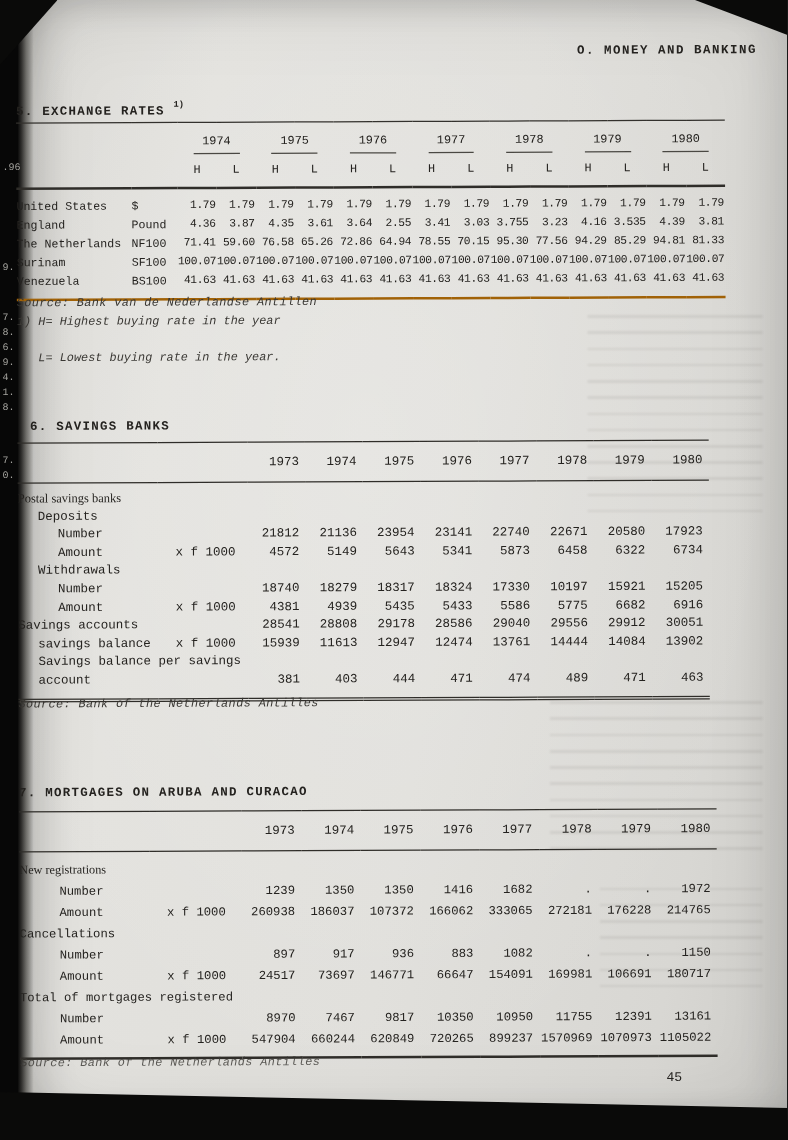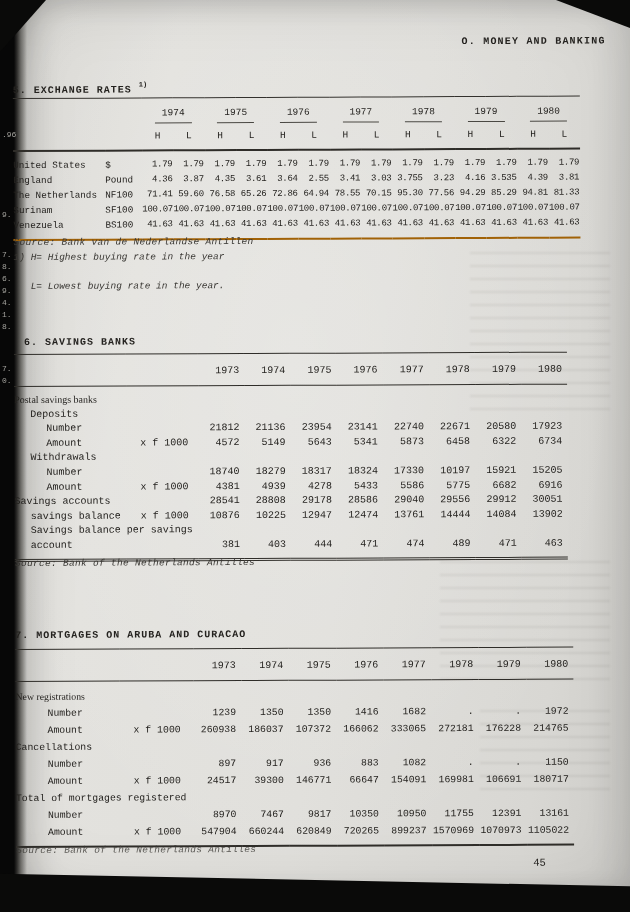--- a/index.html
+++ b/index.html
@@ -354,21 +354,21 @@
             <td class="num">17330</td>
             <td class="num">10197</td>
             <td class="num">15921</td>
             <td class="num">15205</td>
           </tr>
           <tr>
             <td class="lbl" style="padding-left:32px">Amount</td>
             <td class="unit">x f 1000</td>
             <td class="num">4381</td>
             <td class="num">4939</td>
-            <td class="num">4278</td>
+            <td class="num">5435</td>
             <td class="num">5433</td>
             <td class="num">5586</td>
             <td class="num">5775</td>
             <td class="num">6682</td>
             <td class="num">6916</td>
           </tr>
           <tr>
             <td class="lbl" style="">Savings accounts</td>
             <td class="unit"></td>
             <td class="num">28541</td>
@@ -376,22 +376,22 @@
             <td class="num">29178</td>
             <td class="num">28586</td>
             <td class="num">29040</td>
             <td class="num">29556</td>
             <td class="num">29912</td>
             <td class="num">30051</td>
           </tr>
           <tr>
             <td class="lbl" style="padding-left:16px">savings balance</td>
             <td class="unit">x f 1000</td>
-            <td class="num">10876</td>
-            <td class="num">10225</td>
+            <td class="num">15939</td>
+            <td class="num">11613</td>
             <td class="num">12947</td>
             <td class="num">12474</td>
             <td class="num">13761</td>
             <td class="num">14444</td>
             <td class="num">14084</td>
             <td class="num">13902</td>
           </tr>
           <tr>
             <td class="lbl" style="padding-left:16px">Savings balance per savings</td>
             <td class="unit"></td>
@@ -505,21 +505,21 @@
             <td class="num">883</td>
             <td class="num">1082</td>
             <td class="num">.</td>
             <td class="num">.</td>
             <td class="num">1150</td>
           </tr>
           <tr>
             <td class="lbl" style="padding-left:32px">Amount</td>
             <td class="unit">x f 1000</td>
             <td class="num">24517</td>
-            <td class="num">39300</td>
+            <td class="num">73697</td>
             <td class="num">146771</td>
             <td class="num">66647</td>
             <td class="num">154091</td>
             <td class="num">169981</td>
             <td class="num">106691</td>
             <td class="num">180717</td>
           </tr>
           <tr>
             <td class="lbl" style="padding-left:0px">Total of mortgages registered</td>
             <td class="unit"></td>

